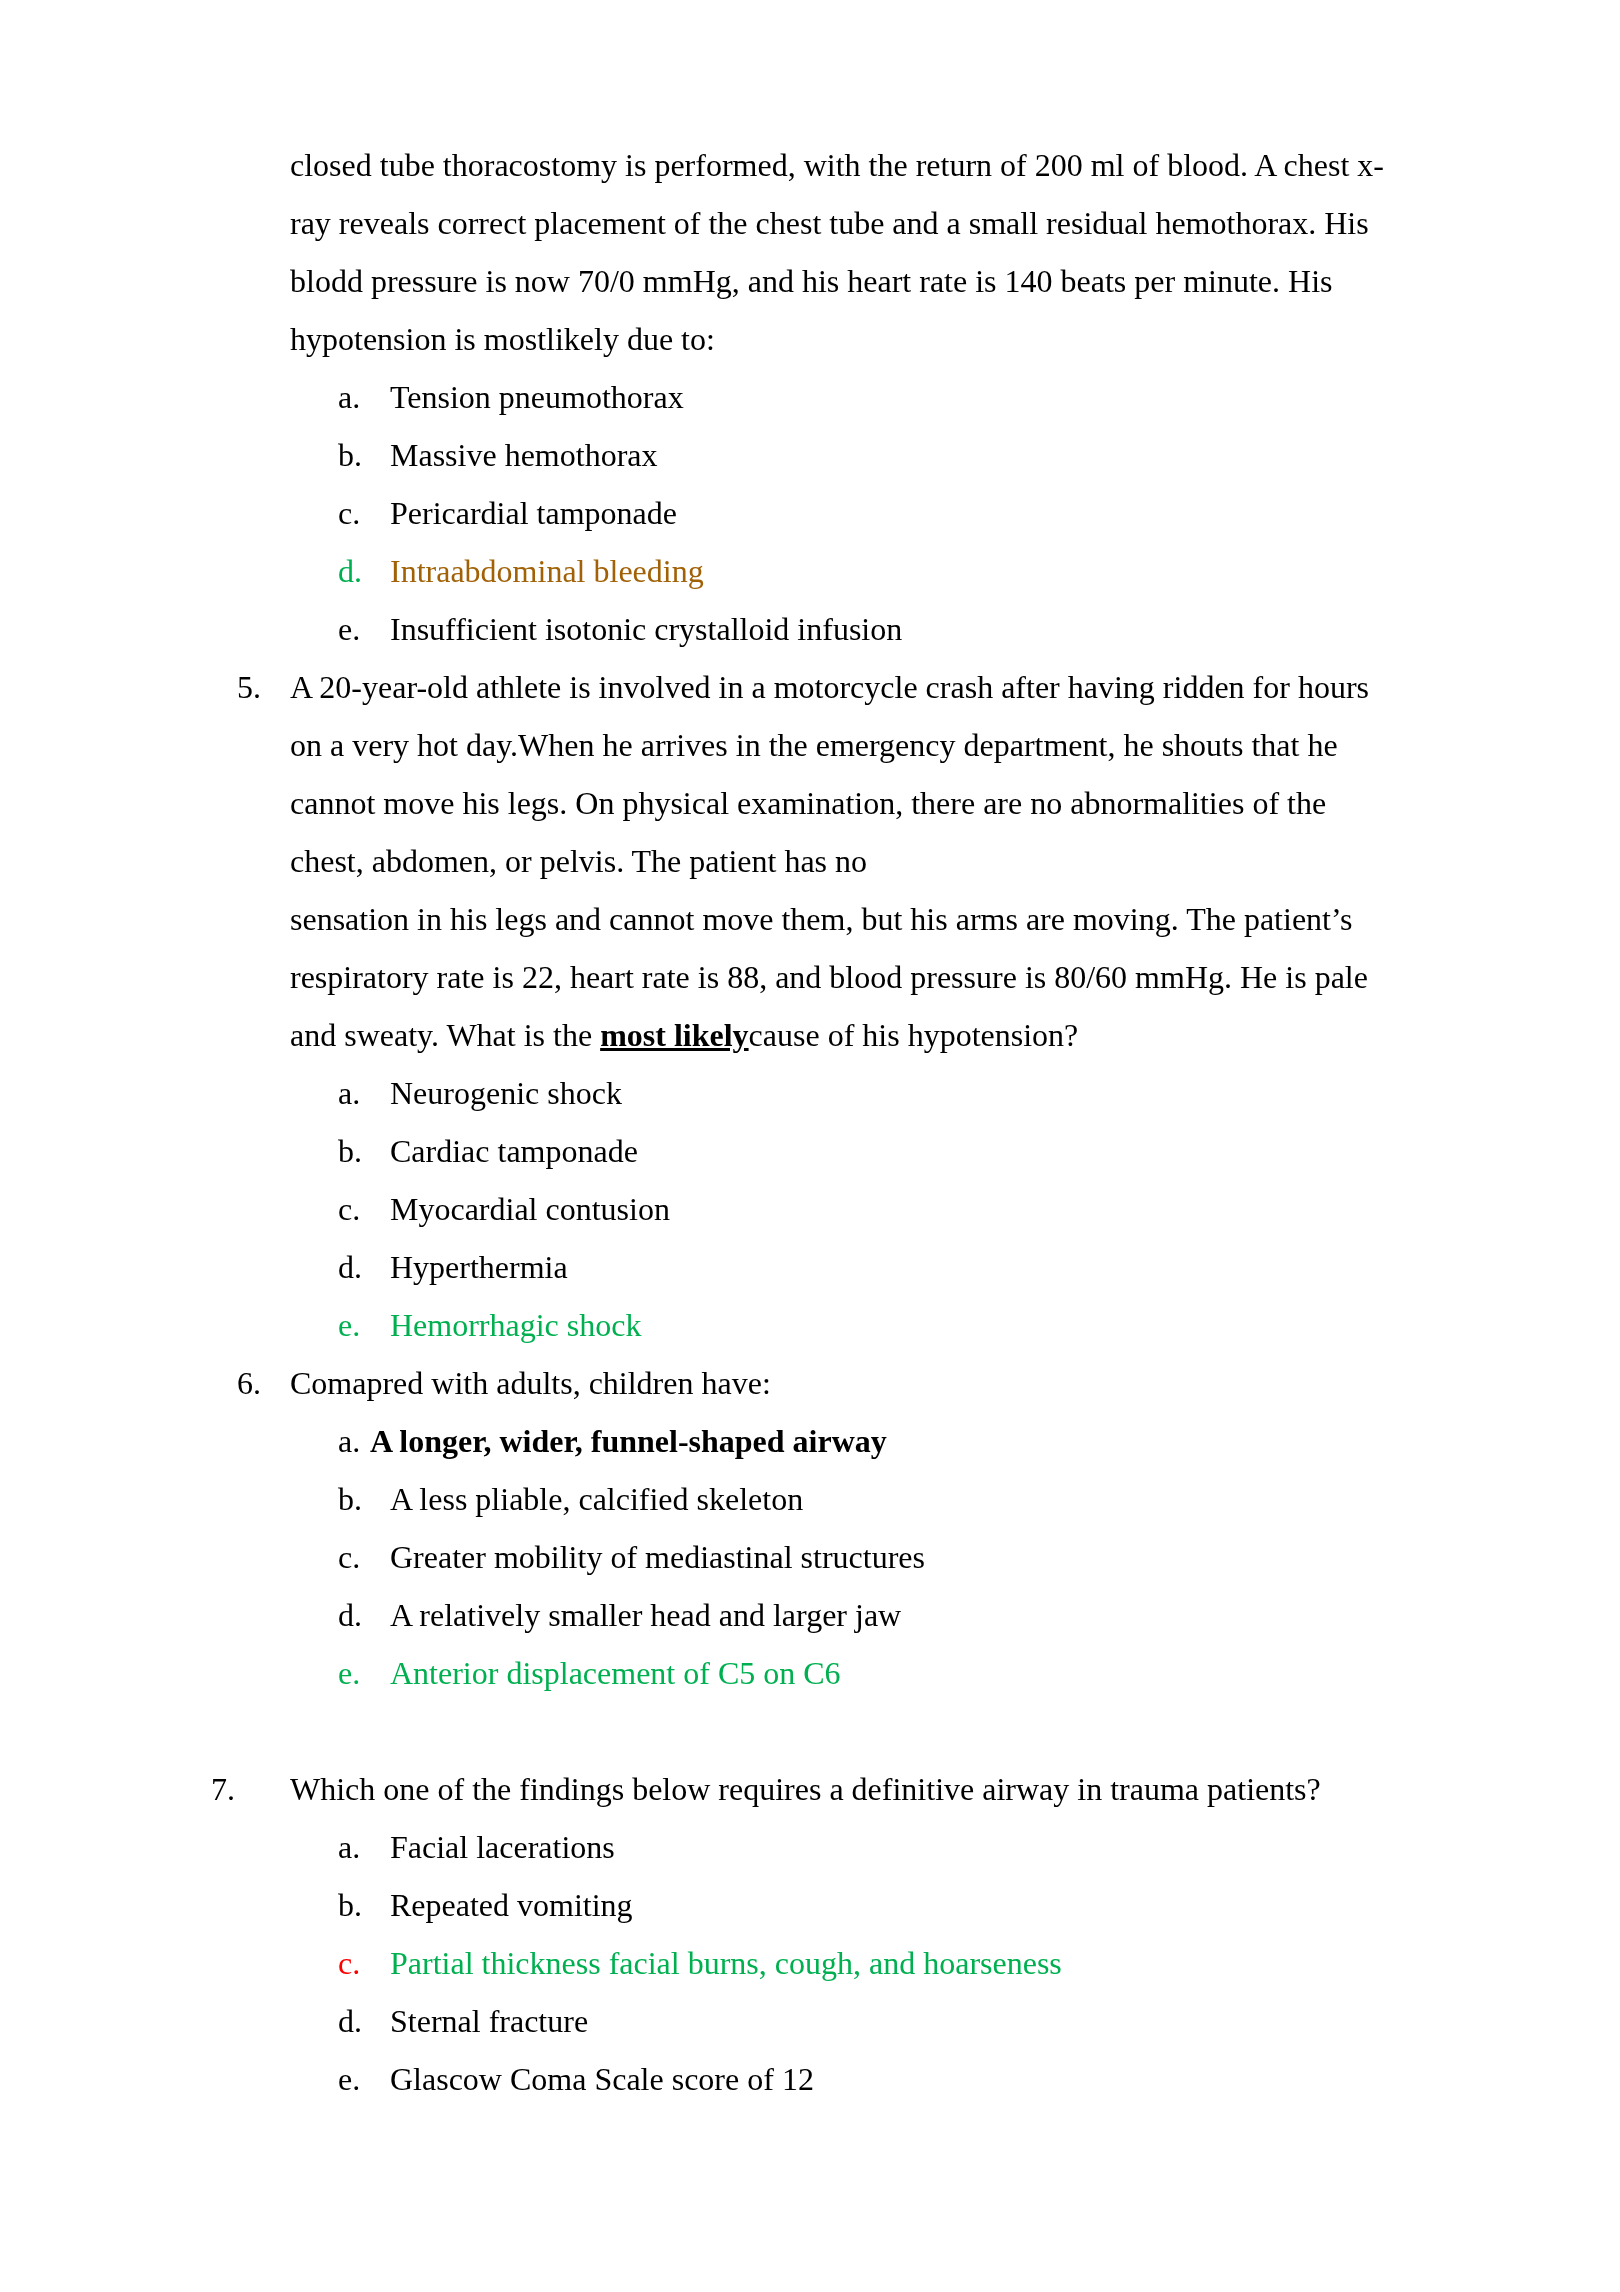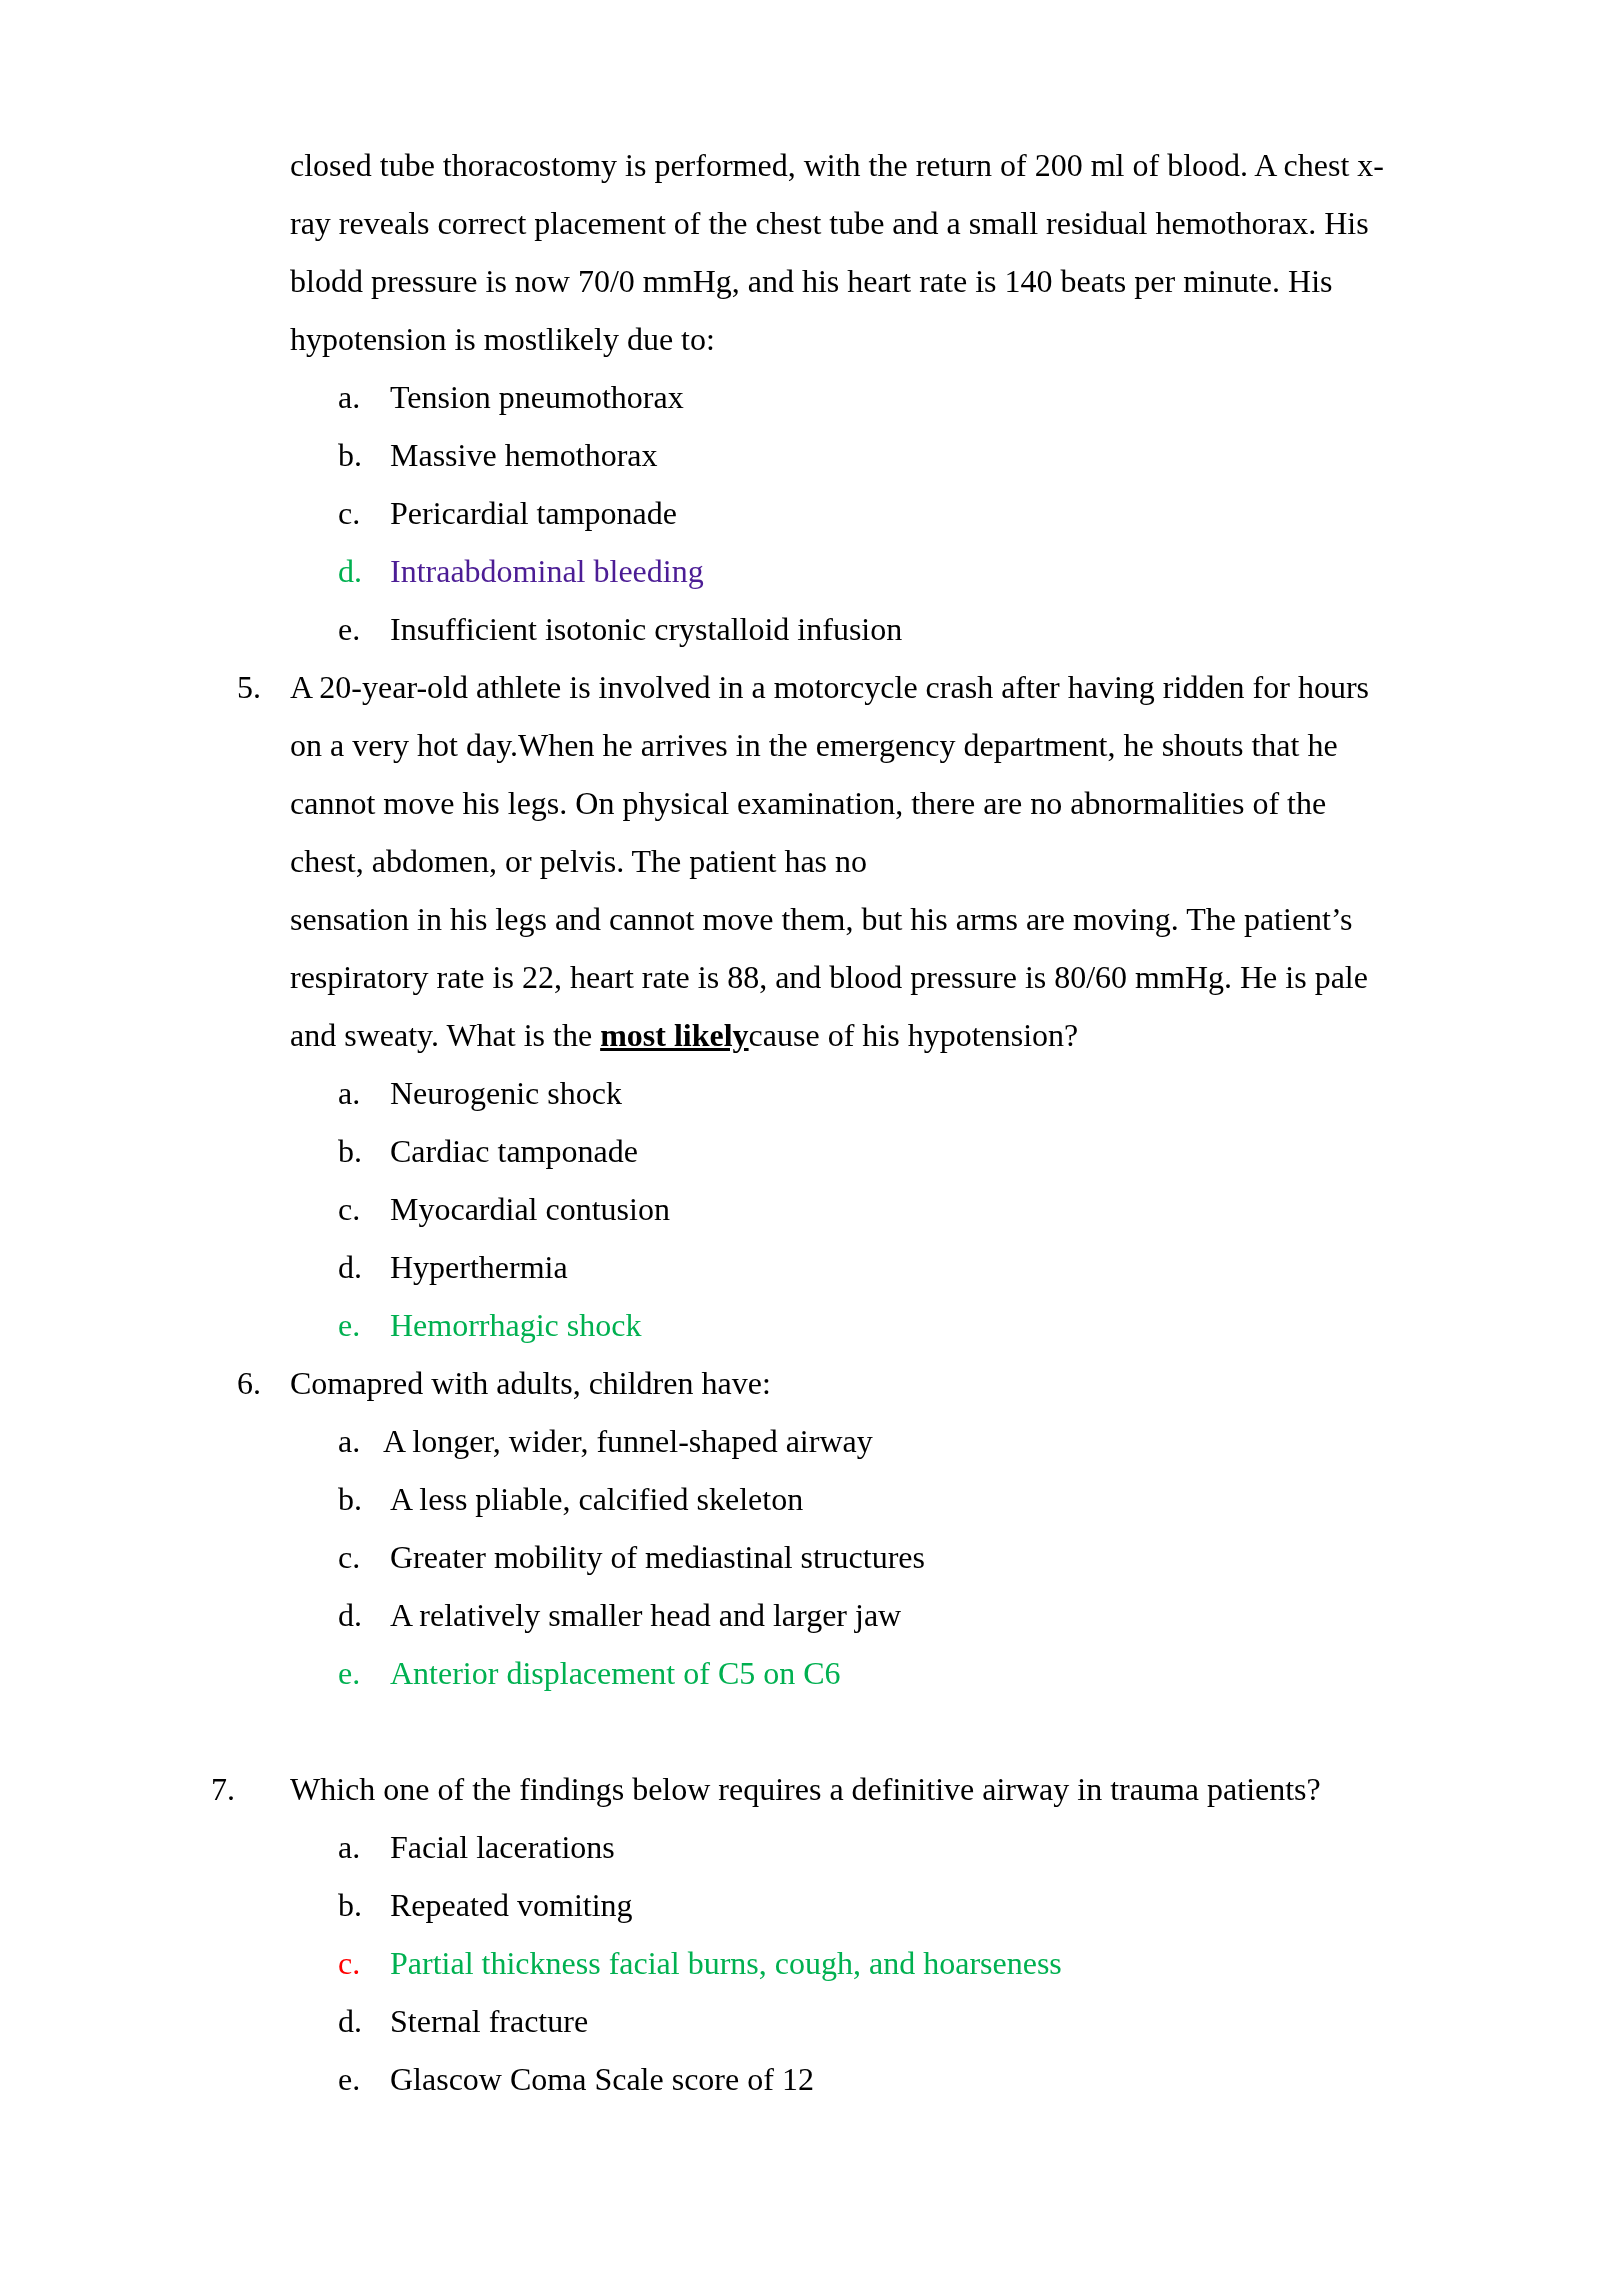--- a/index.html
+++ b/index.html
@@ -57,21 +57,21 @@
     <div class="line">
       <span class="abs" style="left: 338px;">b.</span>
       <span class="abs" style="left: 390px;">Massive hemothorax</span>
     </div>
     <div class="line">
       <span class="abs" style="left: 338px;">c.</span>
       <span class="abs" style="left: 390px;">Pericardial tamponade</span>
     </div>
     <div class="line">
       <span class="abs" style="left: 338px; color: rgb(0, 176, 80);">d.</span>
-      <span class="abs" style="left: 390px; color: #4c1d95;">Intraabdominal bleeding</span>
+      <span class="abs" style="left: 390px; color: #a16207;">Intraabdominal bleeding</span>
     </div>
     <div class="line">
       <span class="abs" style="left: 338px;">e.</span>
       <span class="abs" style="left: 390px;">Insufficient isotonic crystalloid infusion</span>
     </div>
     <div class="line">
       <span class="abs" style="left: 237px;">5.</span>
       <span class="abs" style="left: 290px;">A 20-year-old athlete is involved in a motorcycle crash after having ridden for hours</span>
     </div>
     <div class="line">
@@ -111,21 +111,21 @@
     <div class="line">
       <span class="abs" style="left: 338px; color: rgb(0, 176, 80);">e.</span>
       <span class="abs" style="left: 390px; color: rgb(0, 176, 80);">Hemorrhagic shock</span>
     </div>
     <div class="line">
       <span class="abs" style="left: 237px;">6.</span>
       <span class="abs" style="left: 290px;">Comapred with adults, children have:</span>
     </div>
     <div class="line">
       <span class="abs" style="left: 338px;">a.</span>
-      <span class="abs" style="left: 383px;">A longer, wider, funnel-shaped airway</span>
+      <span class="abs" style="left: 370px; font-weight: bold;">A longer, wider, funnel-shaped airway</span>
     </div>
     <div class="line">
       <span class="abs" style="left: 338px;">b.</span>
       <span class="abs" style="left: 390px;">A less pliable, calcified skeleton</span>
     </div>
     <div class="line">
       <span class="abs" style="left: 338px;">c.</span>
       <span class="abs" style="left: 390px;">Greater mobility of mediastinal structures</span>
     </div>
     <div class="line">

